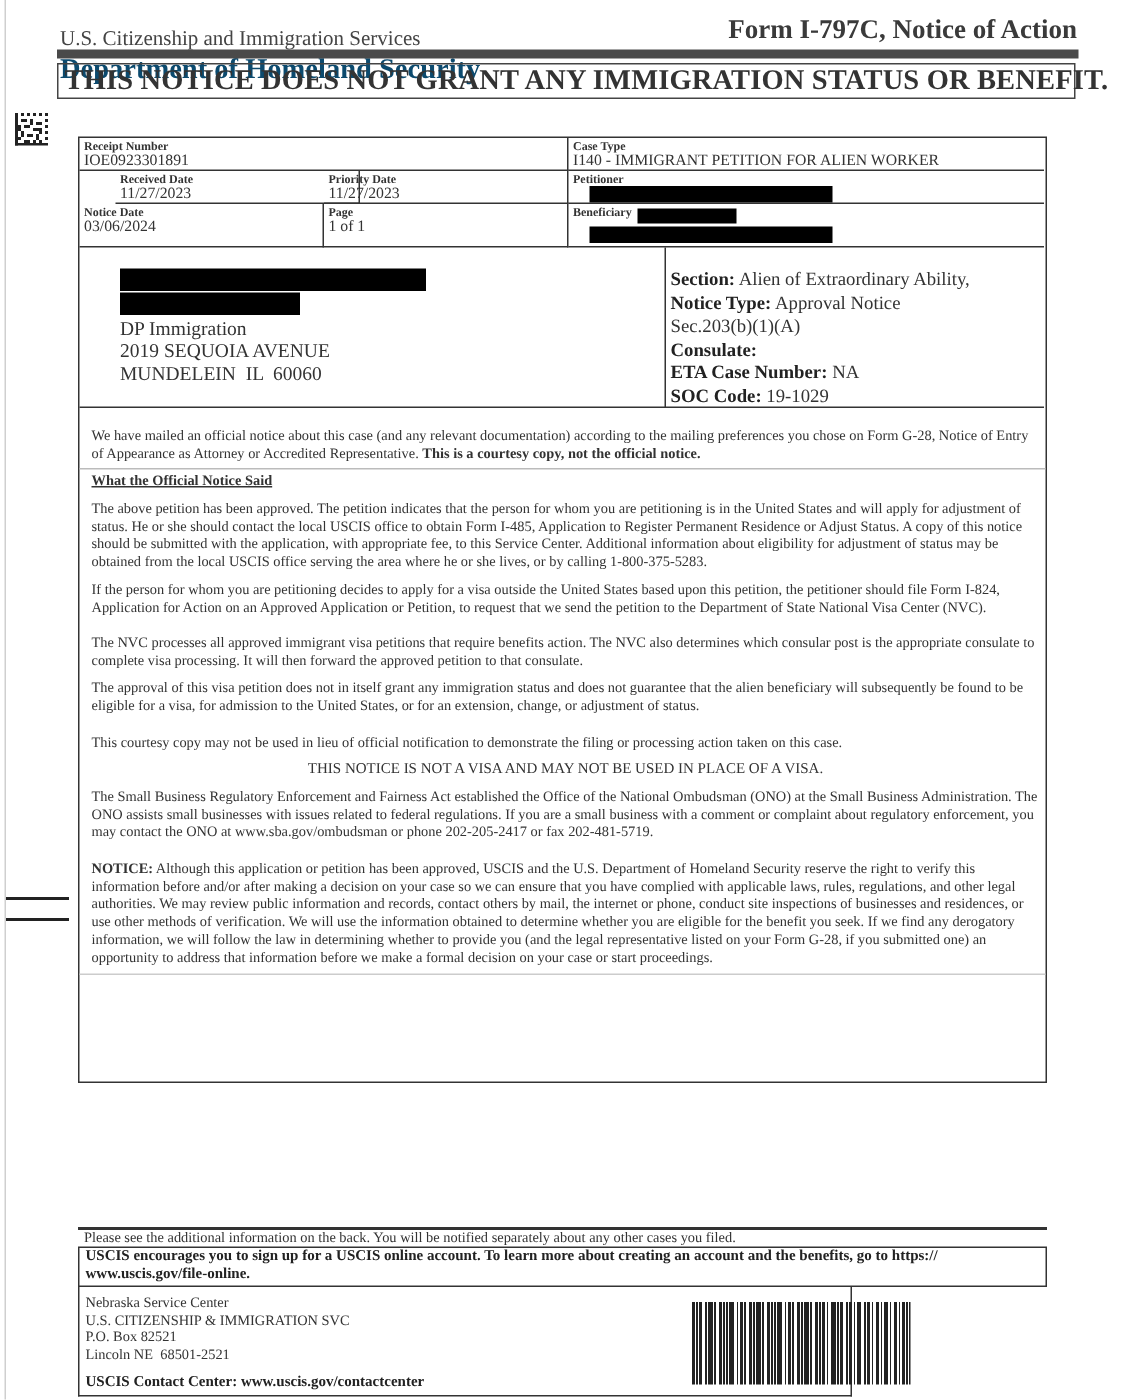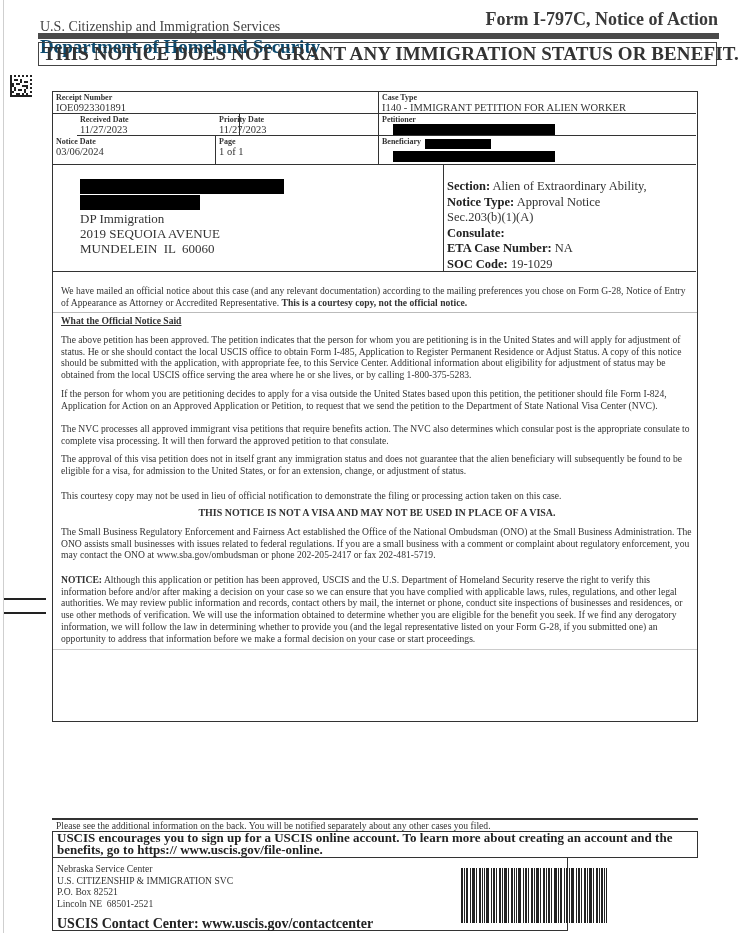--- a/index.html
+++ b/index.html
@@ -125,43 +125,43 @@
   </div>
 
   <div class="body-p" style="top:193px;"><span>We have mailed an official notice about this case (and any relevant documentation) according to the mailing preferences you chose on Form G-28, Notice of Entry of Appearance as Attorney or Accredited Representative. </span><b>This is a courtesy copy, not the official notice.</b></div>
   <div class="sep" style="top:220px;background:#bbb;"></div>
   <div class="body-p" style="top:223px;font-weight:bold;text-decoration:underline;">What the Official Notice Said</div>
   <div class="body-p" style="top:242px;">The above petition has been approved. The petition indicates that the person for whom you are petitioning is in the United States and will apply for adjustment of status. He or she should contact the local USCIS office to obtain Form I-485, Application to Register Permanent Residence or Adjust Status. A copy of this notice should be submitted with the application, with appropriate fee, to this Service Center. Additional information about eligibility for adjustment of status may be obtained from the local USCIS office serving the area where he or she lives, or by calling 1-800-375-5283.</div>
   <div class="body-p" style="top:296px;">If the person for whom you are petitioning decides to apply for a visa outside the United States based upon this petition, the petitioner should file Form I-824, Application for Action on an Approved Application or Petition, to request that we send the petition to the Department of State National Visa Center (NVC).</div>
   <div class="body-p" style="top:331px;">The NVC processes all approved immigrant visa petitions that require benefits action. The NVC also determines which consular post is the appropriate consulate to complete visa processing. It will then forward the approved petition to that consulate.</div>
   <div class="body-p" style="top:361px;">The approval of this visa petition does not in itself grant any immigration status and does not guarantee that the alien beneficiary will subsequently be found to be eligible for a visa, for admission to the United States, or for an extension, change, or adjustment of status.</div>
   <div class="body-p" style="top:398px;">This courtesy copy may not be used in lieu of official notification to demonstrate the filing or processing action taken on this case.</div>
-  <div class="body-p" style="top:415px;text-align:center;font-weight:bold;font-size:10px;">THIS NOTICE IS NOT A VISA AND MAY NOT BE USED IN PLACE OF A VISA.</div>
+  <div class="body-p" style="top:415px;text-align:center;font-weight:normal;font-size:10px;">THIS NOTICE IS NOT A VISA AND MAY NOT BE USED IN PLACE OF A VISA.</div>
   <div class="body-p" style="top:434px;">The Small Business Regulatory Enforcement and Fairness Act established the Office of the National Ombudsman (ONO) at the Small Business Administration. The ONO assists small businesses with issues related to federal regulations. If you are a small business with a comment or complaint about regulatory enforcement, you may contact the ONO at www.sba.gov/ombudsman or phone 202-205-2417 or fax 202-481-5719.</div>
   <div class="body-p" style="top:482px;"><b>NOTICE:</b><span> Although this application or petition has been approved, USCIS and the U.S. Department of Homeland Security reserve the right to verify this information before and/or after making a decision on your case so we can ensure that you have complied with applicable laws, rules, regulations, and other legal authorities. We may review public information and records, contact others by mail, the internet or phone, conduct site inspections of businesses and residences, or use other methods of verification. We will use the information obtained to determine whether you are eligible for the benefit you seek. If we find any derogatory information, we will follow the law in determining whether to provide you (and the legal representative listed on your Form G-28, if you submitted one) an opportunity to address that information before we make a formal decision on your case or start proceedings.</span></div>
   <div class="sep" style="top:557px;background:#ccc;"></div>
 
   <div class="sep" style="top:726px;"></div>
 </div>
 
 <div class="abs foot-note" style="left:56px;top:820px;">Please see the additional information on the back. You will be notified separately about any other cases you filed.</div>
 <div class="abs" style="left:52px;top:818px;width:646px;height:1.5px;background:#333;"></div>
 
 <div class="abs footbox" style="left:52px;top:831px;width:646px;height:27px;">
-  <div style="padding:0 4px;font-size:13px;font-weight:bold;line-height:12px;color:#222;">USCIS encourages you to sign up for a USCIS online account. To learn more about creating an account and the benefits, go to https:// www.uscis.gov/file-online.</div>
+  <div style="padding:0 4px;font-size:10px;font-weight:bold;line-height:12px;color:#222;">USCIS encourages you to sign up for a USCIS online account. To learn more about creating an account and the benefits, go to https:// www.uscis.gov/file-online.</div>
 </div>
 
 <div class="abs" style="left:52px;top:858px;width:516px;height:73px;border:1.5px solid #333;border-top:none;box-sizing:border-box;">
   <div style="position:absolute;left:4px;top:5px;font-size:9.6px;line-height:11.5px;color:#333;">
     <div>Nebraska Service Center</div>
     <div>U.S. CITIZENSHIP &amp; IMMIGRATION SVC</div>
     <div>P.O. Box 82521</div>
     <div style="white-space:pre;">Lincoln NE  68501-2521</div>
   </div>
-  <div style="position:absolute;left:4px;top:58px;font-size:14px;font-weight:bold;color:#222;">USCIS Contact Center: www.uscis.gov/contactcenter</div>
+  <div style="position:absolute;left:4px;top:58px;font-size:10px;font-weight:bold;color:#222;">USCIS Contact Center: www.uscis.gov/contactcenter</div>
   <svg style="position:absolute;left:408px;top:10px;" width="146" height="55" viewBox="0 0 146 55" shape-rendering="crispEdges">
     <g fill="#222">
       <rect x="0" y="0" width="2" height="55"></rect>
         <rect x="3" y="0" width="1" height="55"></rect>
         <rect x="5" y="0" width="2" height="55"></rect>
         <rect x="9" y="0" width="1" height="55"></rect>
       <rect x="11" y="0" width="3" height="55"></rect>
         <rect x="15" y="0" width="1" height="55"></rect>
         <rect x="18" y="0" width="2" height="55"></rect>
         <rect x="21" y="0" width="1" height="55"></rect>

